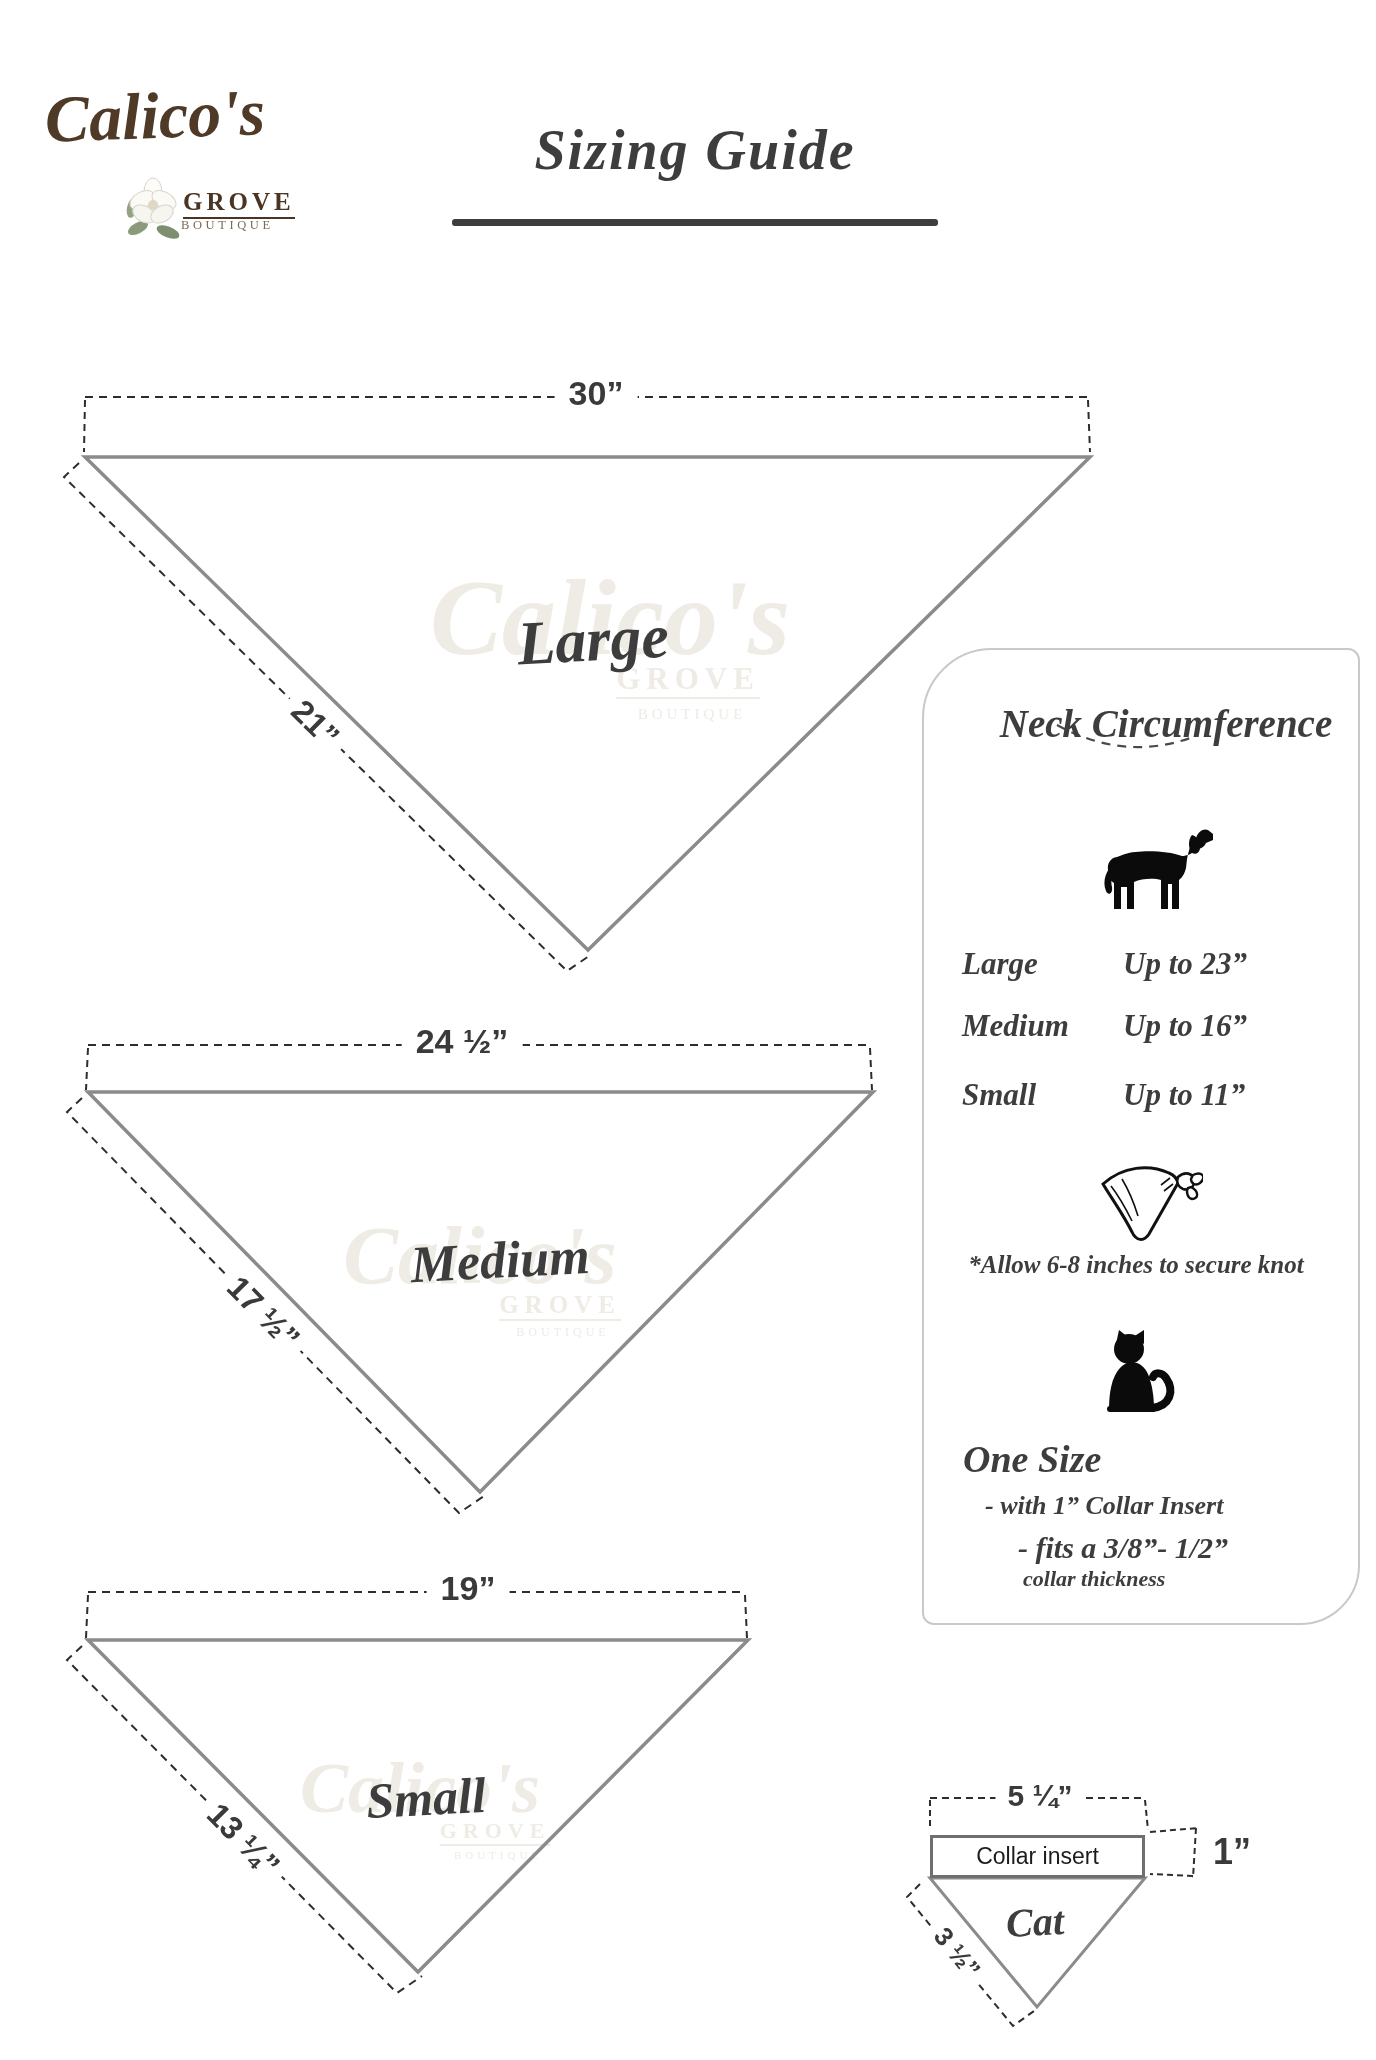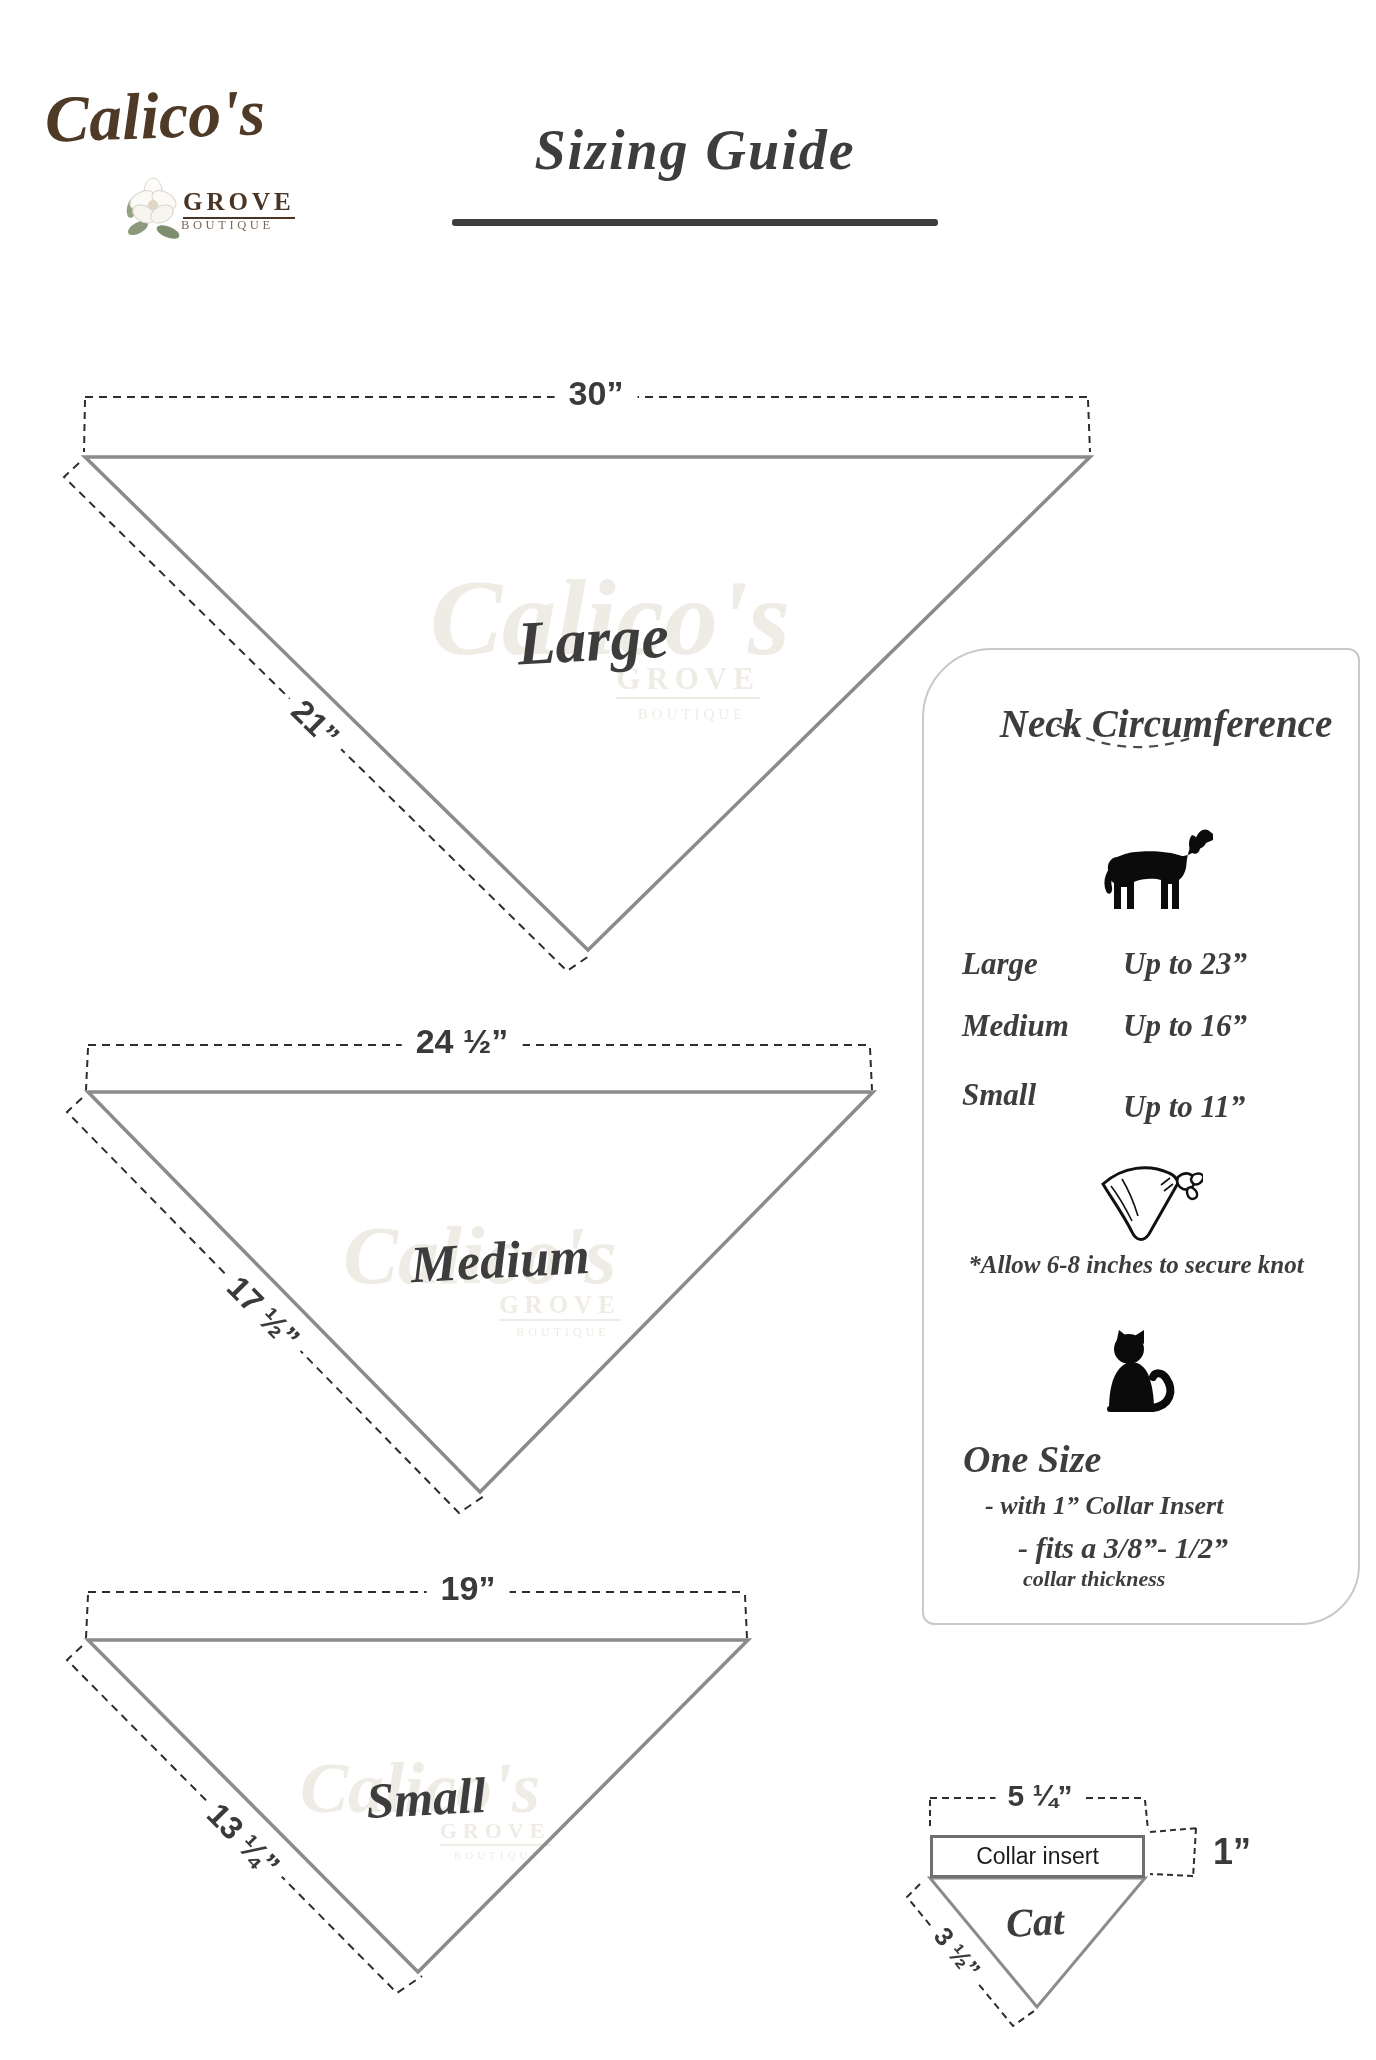--- a/index.html
+++ b/index.html
@@ -150,21 +150,21 @@
       <path fill="#0b0b0b" d="M20,39 C11,47 7,58 11,68 C13,73 18,71 17,64 C15,57 18,49 24,43 Z"></path>
       <path fill="#0b0b0b" d="M97,12 C93,16 93,26 97,30 C101,32 105,30 105,24 C105,17 101,13 97,12 Z"></path>
     </svg>
 
     
     <div class="abs z4 script" style="left:962px; top:946px; font-size:31px;">Large</div>
     <div class="abs z4 script" style="left:1123px; top:946px; font-size:31px;">Up to 23”</div>
     <div class="abs z4 script" style="left:962px; top:1008px; font-size:31px;">Medium</div>
     <div class="abs z4 script" style="left:1123px; top:1008px; font-size:31px;">Up to 16”</div>
     <div class="abs z4 script" style="left:962px; top:1077px; font-size:31px;">Small</div>
-    <div class="abs z4 script" style="left:1123px; top:1077px; font-size:31px;margin-top:12px;">Up to 11”</div>
+    <div class="abs z4 script" style="left:1123px; top:1077px; font-size:31px;">Up to 11”</div>
 
     
     <svg class="abs icon" style="left:1095px; top:1158px;" width="108" height="88" viewBox="0 0 108 88">
       <path d="M8,26 C28,8 54,6 74,15 C79,17 82,21 83,25 L54,76 C49,84 41,83 37,74 C28,56 15,38 8,26 Z" fill="#ffffff" stroke="#111111" stroke-width="3"></path>
       <path d="M16,28 C23,37 31,51 37,63 M27,21 C33,31 39,45 43,58" fill="none" stroke="#111111" stroke-width="1.6"></path>
       <path d="M75,20 L66,27 M78,26 L69,33" fill="none" stroke="#111111" stroke-width="1.6"></path>
       <path d="M83,19 C90,13 98,15 99,22 C100,29 94,33 88,31 C83,29 81,24 83,19 Z" fill="#ffffff" stroke="#111111" stroke-width="2.6"></path>
       <path d="M98,17 C107,13 112,19 105,25 C101,28 96,26 96,21 Z" fill="#ffffff" stroke="#111111" stroke-width="2.4"></path>
       <path d="M96,29 C104,33 104,41 97,41 C92,40 91,33 93,30 Z" fill="#ffffff" stroke="#111111" stroke-width="2.4"></path>
     </svg>

